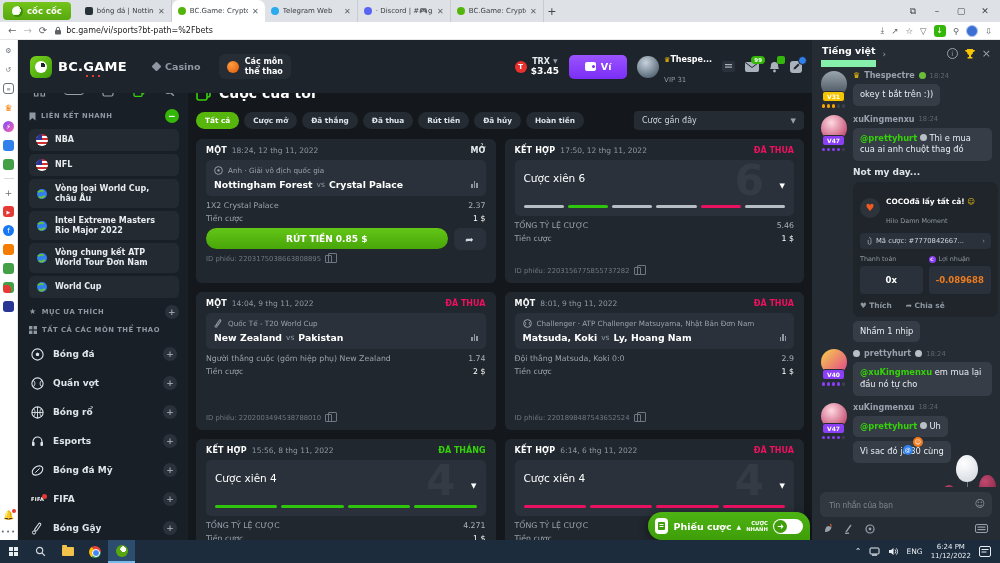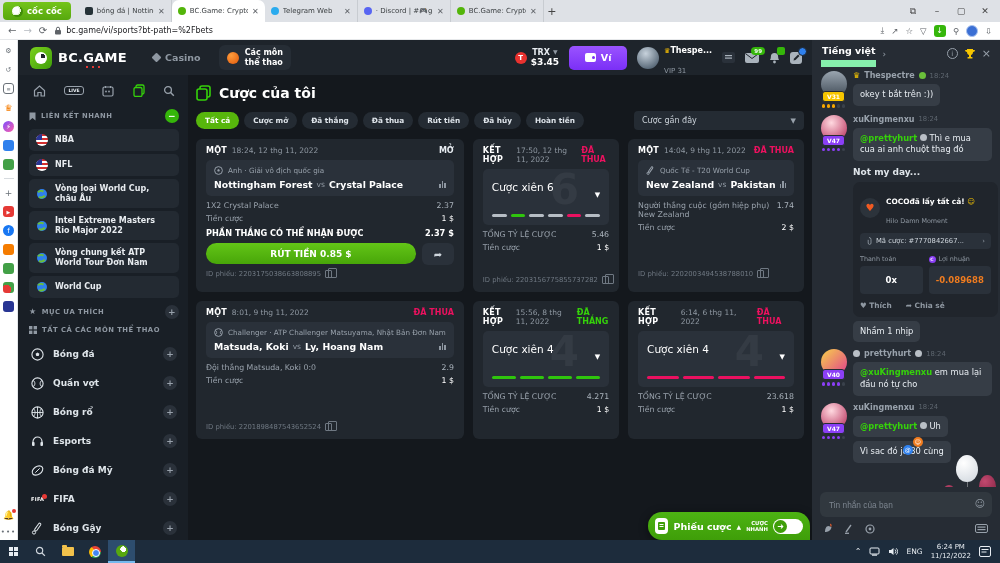--- a/index.html
+++ b/index.html
@@ -26,21 +26,21 @@
 .dl-green{width:12px;height:12px;border-radius:3px;background:#35b60a;color:#fff;font-size:8px;display:flex;align-items:center;justify-content:center}
 .profile-dot{width:12px;height:12px;border-radius:50%;background:#3b6fd4;border:1.5px solid #a8c2ef}
 
 .strip{position:absolute;left:0;top:40px;width:18px;height:500px;background:#fff;border-right:1px solid #e4e7ea;display:flex;flex-direction:column;align-items:center;padding:5px 0 4px;gap:8px;z-index:20}
 .sico{width:11px;height:11px;border-radius:3px;display:flex;align-items:center;justify-content:center;font-size:7px;color:#fff;flex-shrink:0}
 .strip-div{width:10px;height:1px;background:#d7dbdf}
 .strip-bell{margin-top:auto;position:relative;color:#6a7178;font-size:9px}
 .strip-bell::after{content:"";position:absolute;right:-2px;top:-1px;width:4px;height:4px;border-radius:50%;background:#e53935}
 .strip-more{color:#6a7178;font-size:7px;letter-spacing:1px}
 
-.sheader{position:absolute;left:18px;top:40px;width:794px;height:35px;background:#1e242b;display:flex;align-items:center;z-index:10}
+.sheader{position:absolute;left:18px;top:40px;width:794px;height:53px;background:#1e242b;display:flex;align-items:center;z-index:10}
 .logo{display:flex;align-items:center;gap:6px;margin-left:12px}
 .logo-ico{width:22px;height:22px;border-radius:6px;background:linear-gradient(135deg,#7ad01d,#3f9e09);position:relative}
 .logo-ico::after{content:"";position:absolute;left:5px;top:5px;width:12px;height:12px;border-radius:50%;background:radial-gradient(circle at 65% 35%,#1e242b 0 20%,#fff 21%)}
 .logo-txt{font-size:13px;font-weight:bold;color:#fff;letter-spacing:.3px;position:relative}
 .logo-txt::after{content:"";position:absolute;left:26px;bottom:-3px;width:18px;height:2px;background:radial-gradient(circle,#e53935 30%,transparent 31%) 0 0/6px 2px repeat-x}
 .nav-item{display:flex;align-items:center;gap:5px;margin-left:26px;color:#8f98a2;font-size:9.5px;font-weight:bold}
 .diamond{width:7px;height:7px;background:#8f98a2;transform:rotate(45deg);border-radius:1px}
 .nav-sports{margin-left:18px;background:#262d35;border-radius:6px;padding:3px 8px;display:flex;align-items:center;gap:6px;color:#fff;font-size:8px;font-weight:bold;line-height:1.15}
 .bball{width:12px;height:12px;border-radius:50%;background:radial-gradient(circle at 35% 30%,#ff9d3c,#e2590b);position:relative;flex-shrink:0}
 .hright{margin-left:auto;display:flex;align-items:center;gap:10px;padding-right:10px}
@@ -76,21 +76,21 @@
 .fifa-ico{font-size:5px;font-weight:bold;color:#fff;letter-spacing:.3px;position:relative}
 .fifa-ico::after{content:"";position:absolute;right:-3px;top:-2px;width:5px;height:5px;border-radius:50%;background:#e53935}
 
 .main{position:absolute;left:188px;top:75px;width:624px;height:465px;background:#14181d;padding:6px 8px;overflow:hidden;z-index:5}
 .mtitle{display:flex;align-items:center;gap:8px;font-size:14px;font-weight:bold;color:#fff;margin:4px 0 10px}
 .filters{display:flex;gap:5px;align-items:center}
 .pill{background:#242b33;border-radius:9px;padding:4px 9px;font-size:7.3px;font-weight:bold;color:#dde3e9;white-space:nowrap}
 .pill.active{background:#57b60c;color:#fff}
 .sortbox{margin-left:auto;width:170px;height:19px;background:#242b33;border-radius:4px;display:flex;align-items:center;padding:0 8px;font-size:8px;color:#cbd2d9}
 .sort-caret{margin-left:auto;color:#98a1ab;font-size:7px}
-.grid{display:grid;grid-template-columns:1fr 1fr 1fr;gap:9px;margin-top:9px}
+.grid{display:grid;grid-template-columns:1fr 1fr;gap:9px;margin-top:9px}
 .card{background:#21272e;border-radius:6px;padding:7px 10px 8px;position:relative}
 .c-head{display:flex;align-items:center;gap:5px;font-size:7.5px;color:#8f98a2;margin-bottom:5px}
 .c-type{color:#fff;font-weight:bold;font-size:8px;letter-spacing:.2px}
 .c-status{margin-left:auto;font-weight:bold;font-size:8px}
 .st-open{color:#e8edf2}.st-lost{color:#ed115f}.st-won{color:#35d10a}
 .c-inner{background:#2a313a;border-radius:5px;padding:6px 8px;margin-bottom:5px}
 .c-league{font-size:7.2px;color:#99a2ac;display:flex;gap:5px;align-items:center;margin-bottom:4px;white-space:nowrap;overflow:hidden}
 .c-teams{font-size:9.3px;font-weight:bold;color:#fff;display:flex;gap:4px;align-items:center;white-space:nowrap}
 .c-vs{color:#8f98a2;font-weight:normal;font-size:7.5px}
 .bars{margin-left:auto;display:flex;align-items:flex-end;gap:1px}
@@ -527,24 +527,20 @@
           </div>
       </div>
       <div class="c-row">
           <span>1X2 Crystal Palace</span>
           <span class="v-odds">2.37</span>
         </div>
       <div class="c-row">
           <span>Tiền cược</span>
           <span class="v-stake">1 $</span>
         </div>
-      <div class="c-strong">
-          <span>PHẦN THẮNG CÓ THỂ NHẬN ĐƯỢC</span>
-          <span>2.37 $</span>
-        </div>
       <div class="cash-row">
         <div class="cashout">RÚT TIỀN 0.85 $</div>
         <div class="share-btn">➦</div>
       </div>
       <div class="ticket">
           <span>ID phiếu: 2203175038663808895</span>
           <span class="copy-ico"></span>
         </div>
     </div>
 

